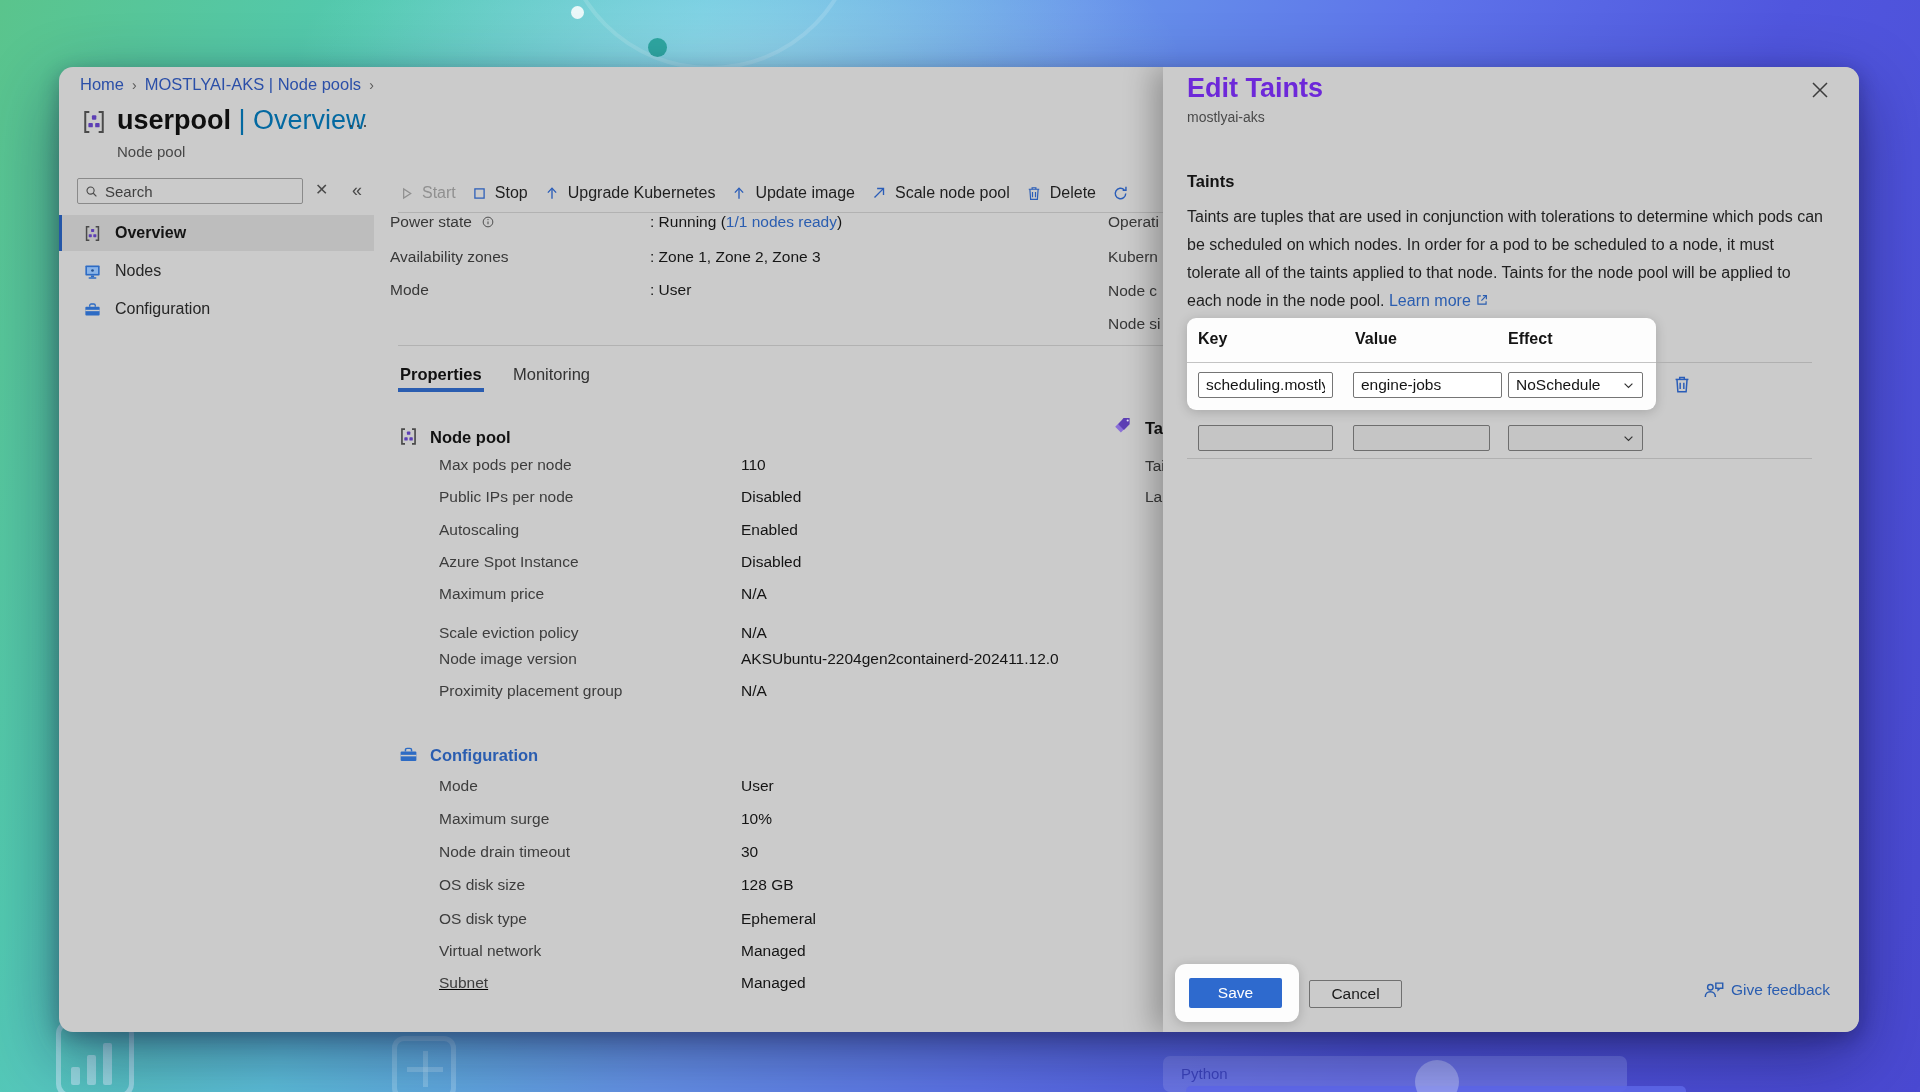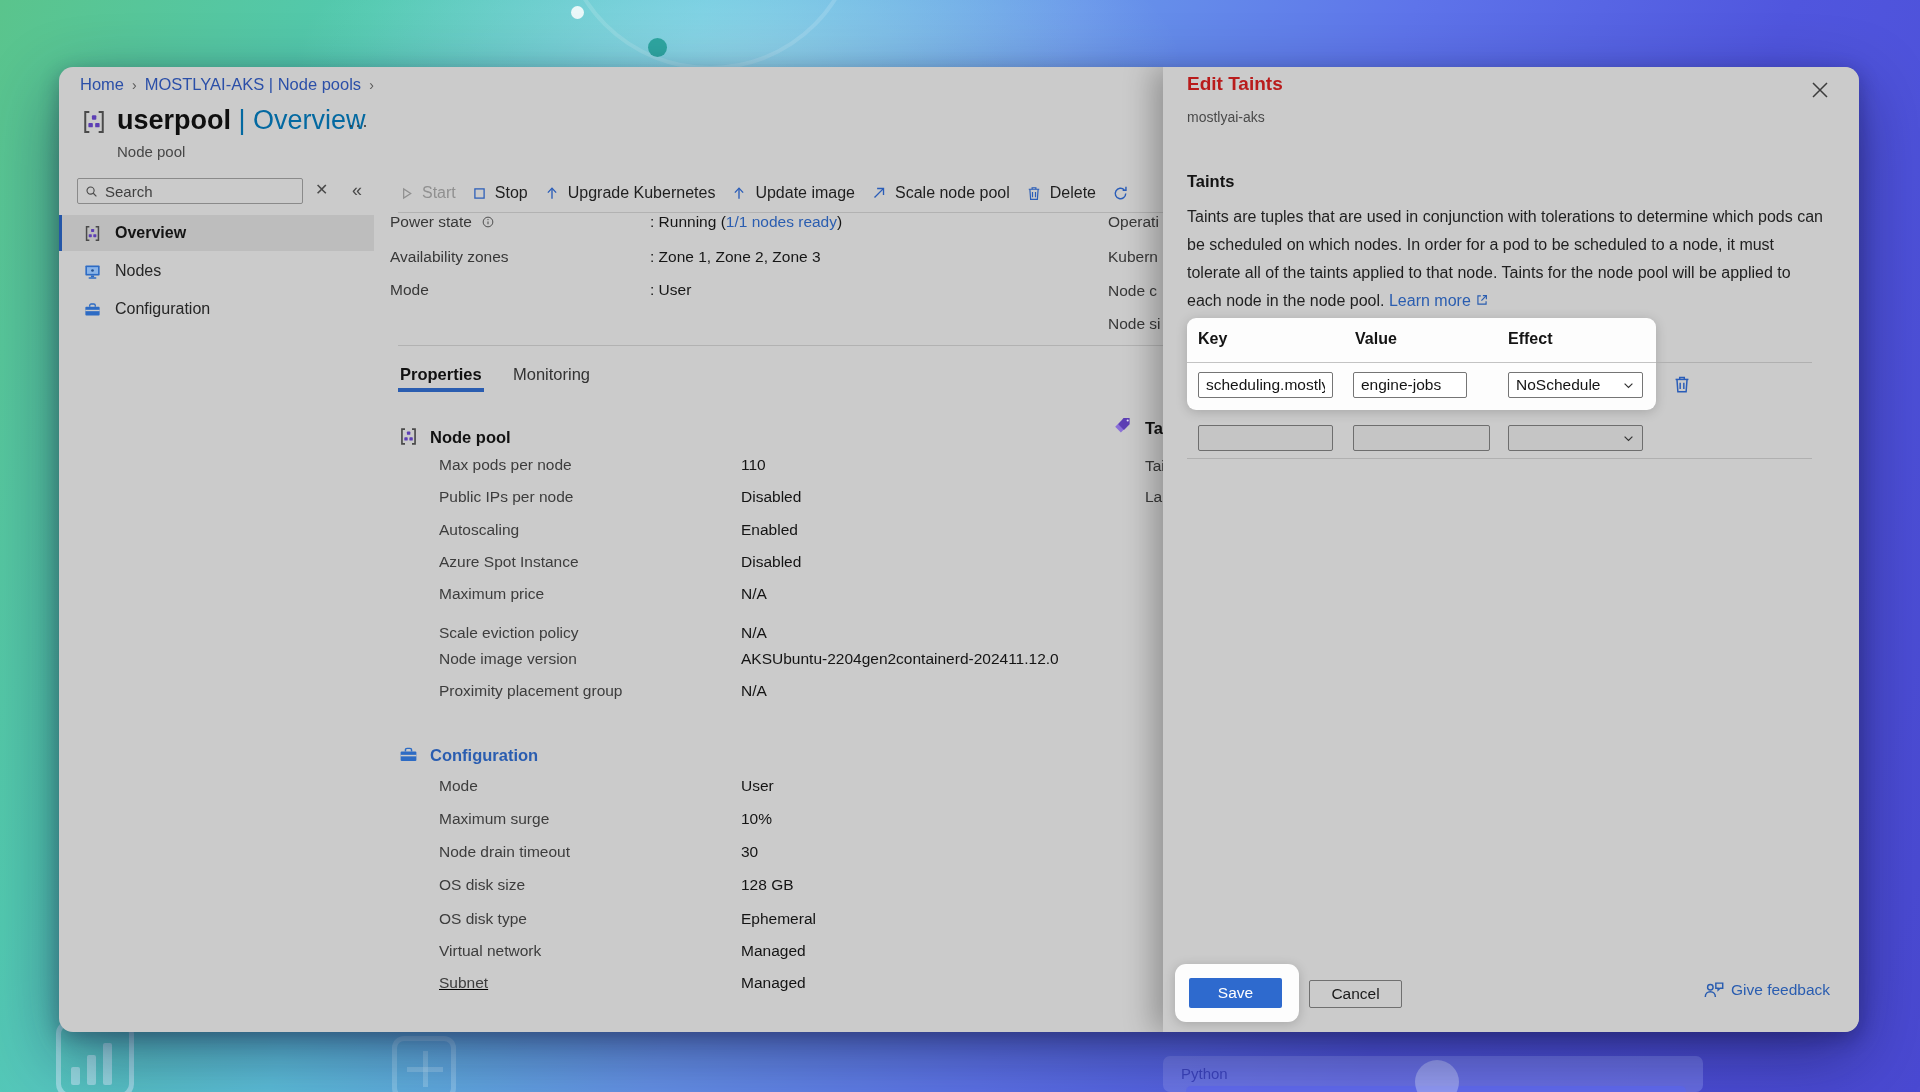--- a/index.html
+++ b/index.html
@@ -16,21 +16,21 @@
   .bg-dot-white { position:absolute; left:571px; top:6px; width:13px; height:13px; border-radius:50%; background:rgba(255,255,255,.85); }
   .bg-dot-teal  { position:absolute; left:648px; top:38px; width:19px; height:19px; border-radius:50%; background:rgba(32,160,150,.85); }
   .bg-chart { position:absolute; left:56px; top:1020px; width:78px; height:78px; border:5px solid rgba(215,240,255,.5); border-radius:14px; }
   .bg-chart i { position:absolute; bottom:8px; width:9px; background:rgba(215,240,255,.5); border-radius:2px; }
   .bg-chart i:nth-child(1){ left:10px; height:18px; }
   .bg-chart i:nth-child(2){ left:26px; height:30px; }
   .bg-chart i:nth-child(3){ left:42px; height:42px; }
   .bg-icon2 { position:absolute; left:392px; top:1036px; width:64px; height:64px; border:5px solid rgba(200,235,255,.32); border-radius:12px; }
   .bg-icon2:before { content:""; position:absolute; left:26px; top:10px; width:5px; height:36px; background:rgba(200,235,255,.32); }
   .bg-icon2:after  { content:""; position:absolute; left:10px; top:26px; width:36px; height:5px; background:rgba(200,235,255,.32); }
-  .bg-chip { position:absolute; left:1163px; top:1056px; width:540px; height:36px; border-radius:7px;
+  .bg-chip { position:absolute; left:1163px; top:1056px; width:464px; height:36px; border-radius:7px;
     background:rgba(130,138,240,.55); color:rgba(50,58,185,.8); font-size:15px; line-height:36px; padding-left:18px; }
   .bg-chip-bar { position:absolute; left:1186px; top:1086px; width:500px; height:10px; border-radius:5px; background:rgba(100,110,245,.9); }
   .bg-circle2 { position:absolute; left:1415px; top:1060px; width:44px; height:44px; border-radius:50%; background:rgba(197,205,255,.5); }
 
   
   .window { position:absolute; left:59px; top:67px; width:1800px; height:965px; background:#cbcbcb;
     border-radius:14px; box-shadow:0 24px 70px rgba(10,10,50,.45), 0 6px 20px rgba(10,10,50,.3); overflow:hidden; }
 
   .breadcrumb { position:absolute; left:21px; top:8px; font-size:16.5px; white-space:nowrap; }
   .breadcrumb .crumb { color:#2b4fa8; cursor:pointer; }
@@ -76,21 +76,21 @@
   .sec-icon { position:absolute; left:339px; width:21px; height:21px; }
   .sec-title { position:absolute; left:371px; font-size:16.5px; font-weight:bold; color:#121212; white-space:nowrap; }
   .sec-title.blue { color:#2a5db0; }
   .prow { position:absolute; left:380px; font-size:15.5px; white-space:nowrap; height:20px; }
   .prow .lbl { color:#3d3d3d; }
   .prow .val { position:absolute; left:302px; top:0; color:#141414; }
 
   
   .panel { position:absolute; left:1104px; top:0; width:696px; height:965px; background:#cbcbcb;
     border-radius:0 14px 14px 0; box-shadow:-10px 0 30px rgba(0,0,0,.28); }
-  .panel-title { position:absolute; left:24px; top:6px; font-size:19px; font-weight:bold; color:#b91c1c; }
+  .panel-title { position:absolute; left:24px; top:6px; font-size:27px; font-weight:bold; color:#6d28d9; }
   .panel-close { position:absolute; left:646px; top:12px; width:22px; height:22px; cursor:pointer; }
   .panel-subtitle { position:absolute; left:24px; top:42px; font-size:14px; color:#4a4a4a; }
   .taints-heading { position:absolute; left:24px; top:105px; font-size:16.5px; font-weight:bold; color:#141414; }
   .taints-desc { position:absolute; left:24px; top:136px; width:642px; font-size:16px; line-height:28px; color:#1f1f1f; }
   .ext-icon { display:inline-block; width:14px; height:14px; vertical-align:-1px; margin-left:4px; }
 
   .spot-card { position:absolute; background:#fdfdfd; border-radius:9px; box-shadow:0 2px 12px rgba(0,0,0,.18); }
   .taints-card { left:24px; top:251px; width:469px; height:92px; }
   .th { position:absolute; top:12px; font-size:16px; font-weight:bold; color:#141414; }
   .card-sep { position:absolute; left:0; top:44px; width:469px; height:1px; background:#c3c3c3; }
@@ -320,21 +320,21 @@
           <path d="M13.5 4.5 h6 v6" stroke="#2a5db0" fill="none" stroke-width="2"></path>
           <path d="M19 5 l-8 8" stroke="#2a5db0" fill="none" stroke-width="2"></path>
         </svg></div>
 
     <div class="spot-card taints-card">
       <span class="th" style="left:11px;">Key</span>
       <span class="th" style="left:168px;">Value</span>
       <span class="th" style="left:321px;">Effect</span>
       <div class="card-sep"></div>
       <input class="tinput" style="left: 11px; top: 54px; width: 135px;" value="scheduling.mostly.a...">
-      <input class="tinput" style="left: 166px; top: 54px; width: 114px;" value="engine-jobs">
+      <input class="tinput" style="left: 166px; top: 54px; width: 149px;" value="engine-jobs">
       <div class="sel" style="left:321px; top:54px; width:135px;">
         <span>NoSchedule</span>
         <svg width="13" height="13" viewBox="0 0 20 20">
             <path d="M4 7 l6 6 6-6" stroke="#333" fill="none" stroke-width="1.8"></path>
           </svg>
       </div>
     </div>
     <div class="panel-sep" style="left:493px; top:295px; width:156px;"></div>
 
     <svg class="trash-btn" viewBox="0 0 24 24">

